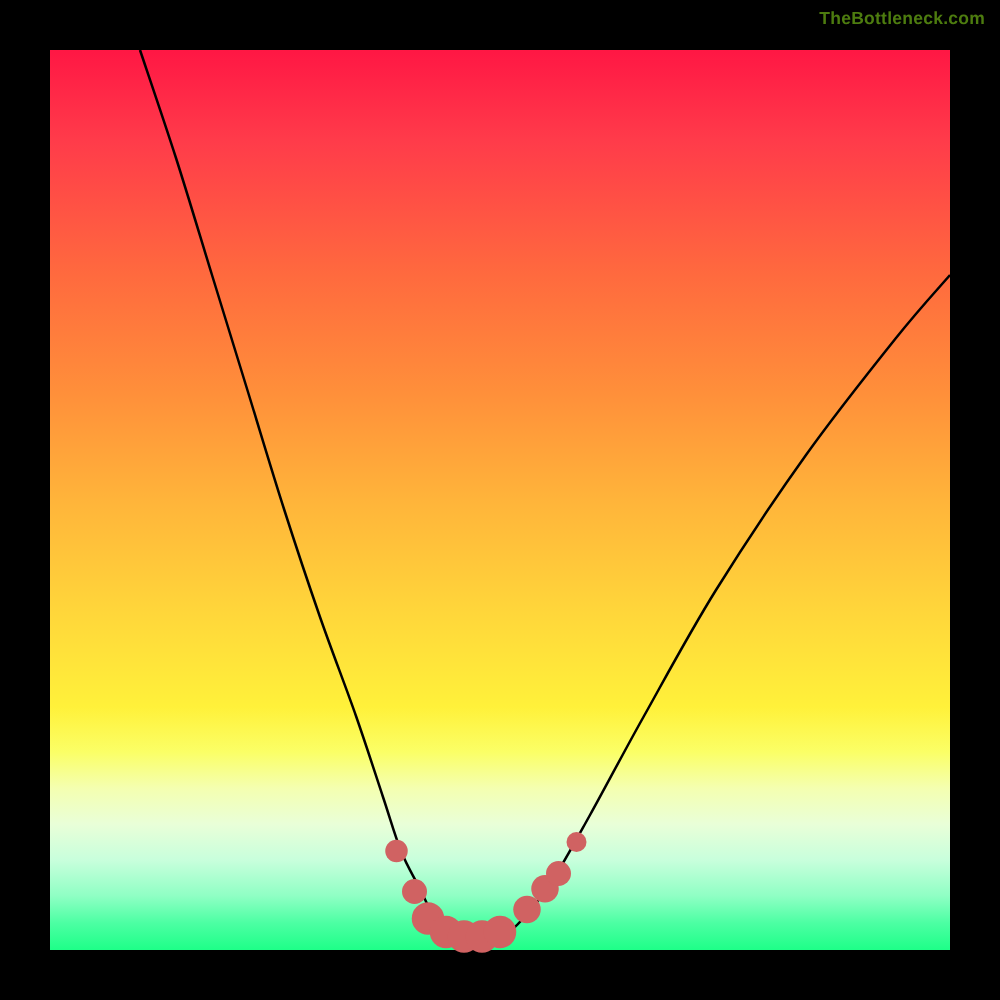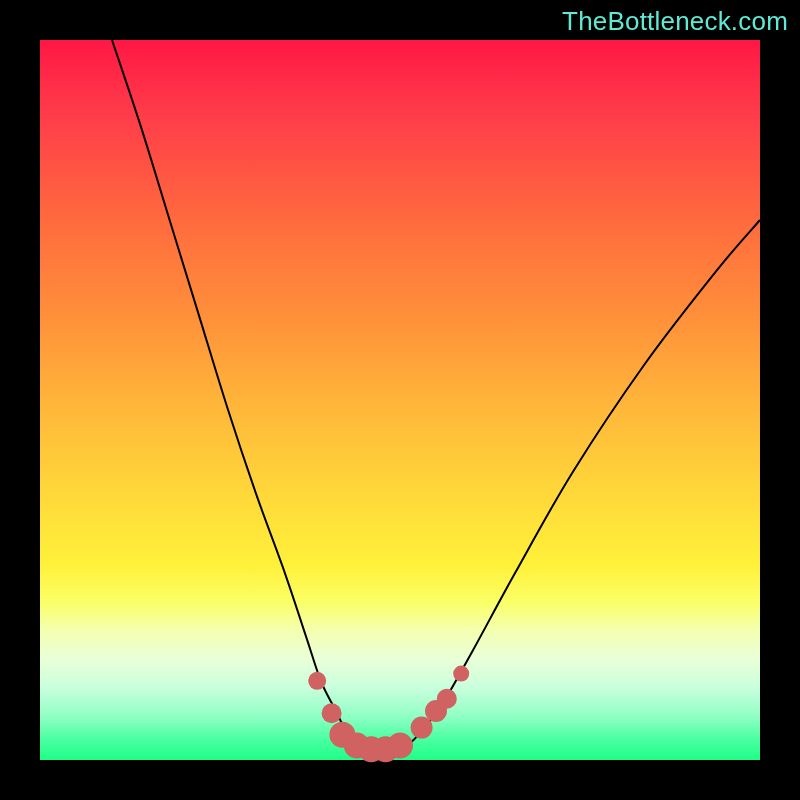--- a/index.html
+++ b/index.html
@@ -40,24 +40,24 @@
       #c8ffdc 90%,
       #8fffc4 94%,
       #4cffa3 97%,
       #1eff88 100%
     );
   }
   .watermark {
     position: absolute;
     top: 6px;
     right: 12px;
-    color: #5eead4;
-    font-size: 26px;
+    color: #4d7c0f;
+    font-size: 14px;
     letter-spacing: 0.2px;
-    font-weight: 400;
+    font-weight: 700;
   }
   svg.curve {
     position: absolute;
     left: 0;
     top: 0;
     width: 720px;
     height: 720px;
     overflow: visible;
   }
   .curve-path {

